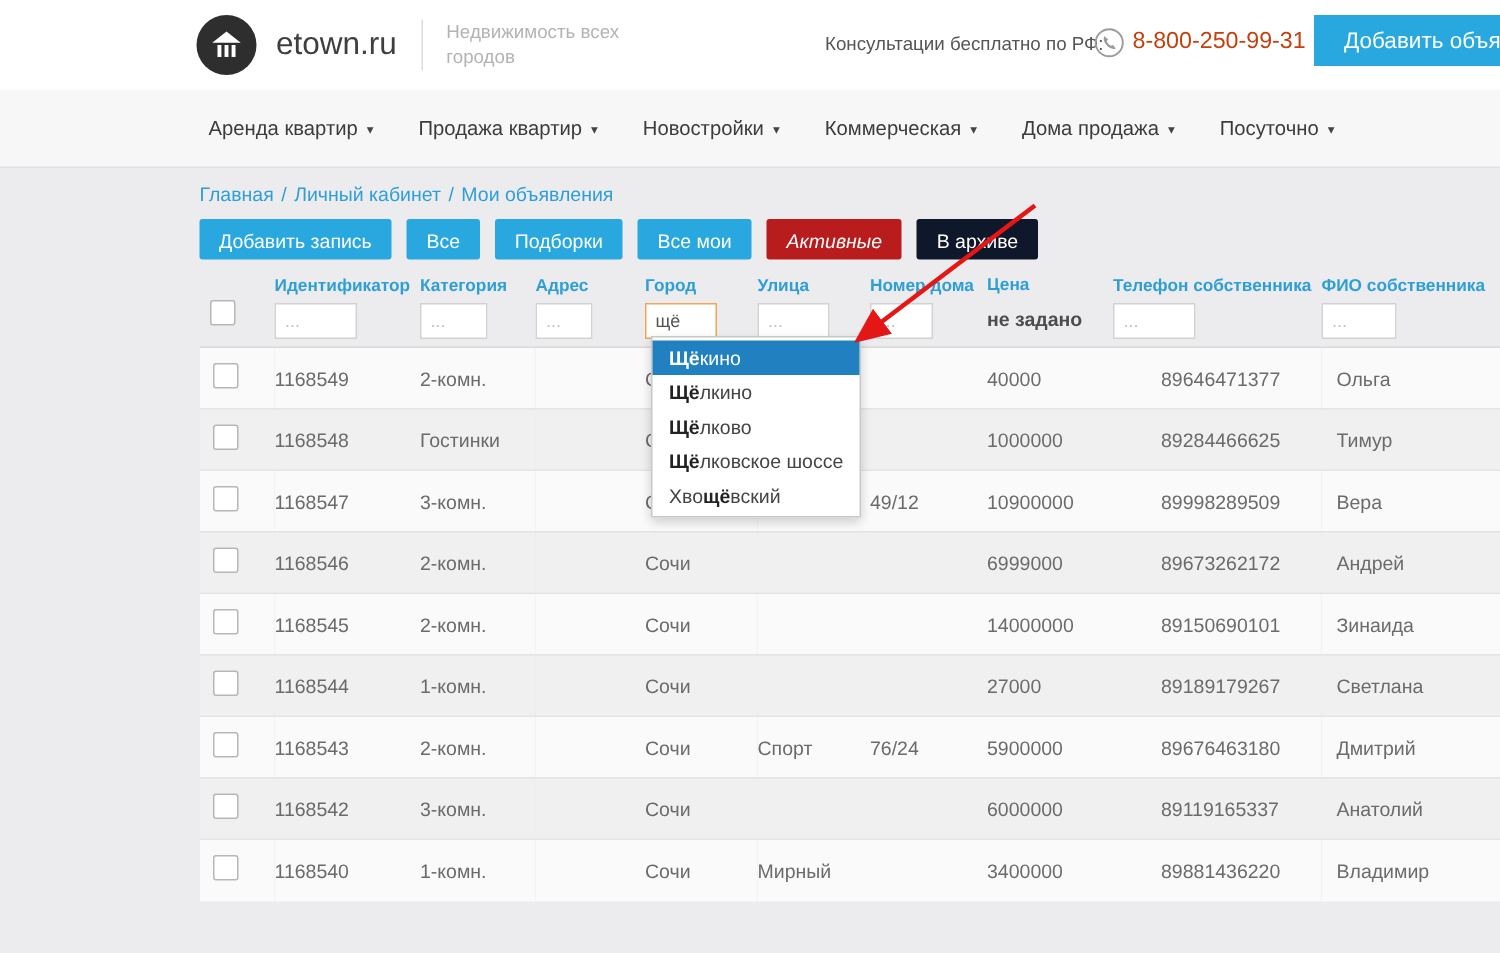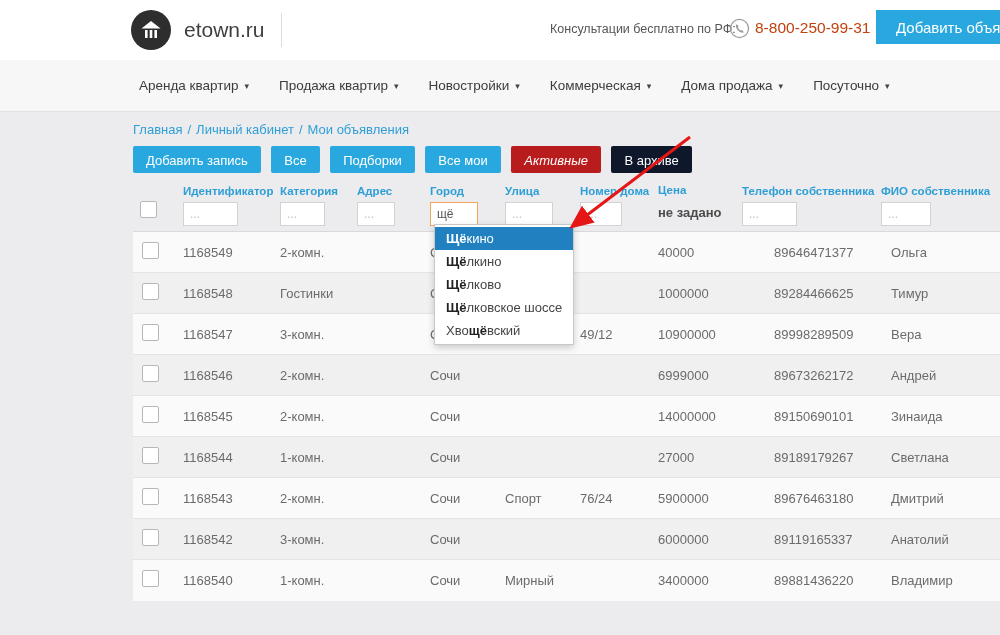--- a/index.html
+++ b/index.html
@@ -81,20 +81,21 @@
       <svg width="24" height="24" viewBox="0 0 24 24" fill="#fff">
         <path d="M12 3 L2.5 10.5 h19 z"></path>
         <rect x="6" y="12" width="2.6" height="8"></rect>
         <rect x="10.7" y="12" width="2.6" height="8"></rect>
         <rect x="15.4" y="12" width="2.6" height="8"></rect>
       </svg>
     </span>
     <span class="logo-text">etown.ru</span>
   </div>
   <span class="hdr-divider"></span>
+  <span class="tagline">Недвижимость всех городов</span>
 
   <span class="consult">Консультации бесплатно по РФ:</span>
   <span class="phone-icon">
     <svg width="21" height="21" viewBox="0 0 20 20">
       <circle cx="10" cy="10" r="8.6" fill="none" stroke="#9b9b9b" stroke-width="1.2"></circle>
       <path d="M6.9 5.9 c-1.1 1.7 0.1 4.6 2.3 6.5 c1.7 1.4 3.8 2.1 4.9 1.2 l-1.7-2.1 l-1.4 0.4 c-1.2-0.6-2.2-1.8-2.6-3 l0.9-1.2 z" fill="#9b9b9b"></path>
     </svg>
   </span>
   <a class="hdr-phone">8-800-250-99-31</a>
   <button class="add-btn">Добавить объявление</button>

